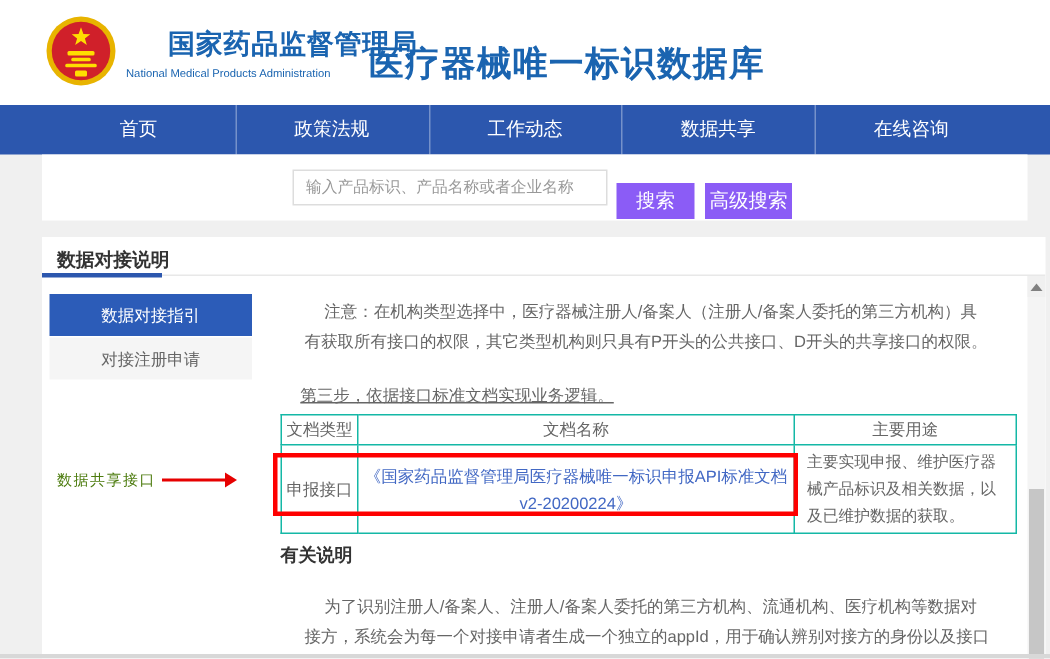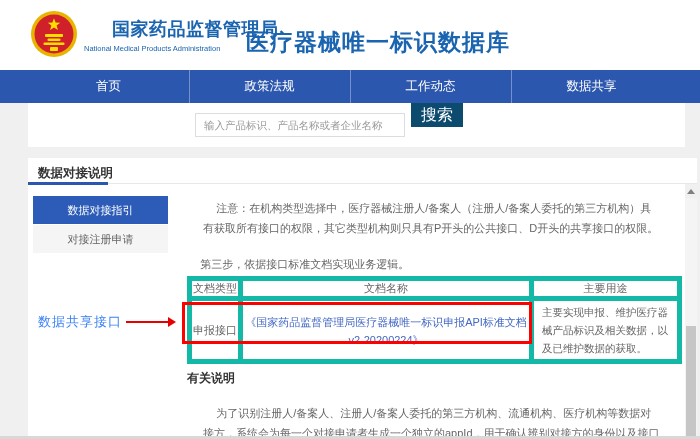--- a/index.html
+++ b/index.html
@@ -26,65 +26,65 @@
               color:#fff; font-size:12.5px; cursor:pointer; position:relative; }
   .nav-item + .nav-item::before { content:""; position:absolute; left:0; top:0; bottom:0;
               width:1px; background:rgba(255,255,255,0.35); }
 
   
   .search-section { position:absolute; top:103px; left:28px; width:657px; height:44px; background:#fff; }
   .search-input { position:absolute; left:167px; top:10px; width:210px; height:24px;
                   border:1px solid #ddd; font-size:10.5px; padding:0 8px; color:#333;
                   font-family:"Liberation Sans",sans-serif; outline:none; }
   .search-input::placeholder { color:#999; }
-  .btn { position:absolute; top:0; height:24px; background:#0c4a6e; color:#fff;
-         font-size:16px; border:none; cursor:pointer; font-family:"Liberation Sans",sans-serif; }
+  .btn { position:absolute; top:19px; height:24px; background:#8b5cf6; color:#fff;
+         font-size:13px; border:none; cursor:pointer; font-family:"Liberation Sans",sans-serif; }
   .btn-search { left:383px; width:52px; }
   .btn-advanced { left:442px; width:58px; }
 
   
   .panel { position:absolute; top:158px; left:28px; width:669px; height:334px;
            background:#fff; overflow:hidden; }
   .panel-title { position:absolute; left:10px; top:7px; font-size:12.5px; font-weight:bold; color:#333; }
   .panel-divider { position:absolute; top:25px; left:0; width:100%; height:1px; background:#e8e8e8; }
   .panel-accent { position:absolute; top:24px; left:0; width:80px; height:3px; background:#2c57ae; }
 
   
   .sidebar { position:absolute; left:5px; top:38px; width:135px; }
   .side-item { height:28px; display:flex; align-items:center; justify-content:center;
                font-size:11px; margin-bottom:1px; cursor:pointer; }
   .side-item.active { background:#2c5cb8; color:#fff; }
   .side-item.normal { background:#f5f5f5; color:#666; }
 
   
   .main { position:absolute; left:159px; top:0; width:490px; padding-top:24px; }
   .para { font-size:11px; color:#666; line-height:20px; text-indent:1.2em; margin:16px; }
-  .step-para { margin:0 0 2px; }
+  .step-para { margin:0 0 2px;text-decoration:underline; }
 
   .doc-table { border-collapse:collapse; width:100%; table-layout:fixed; }
   .doc-table col.c1 { width:51px; }
   .doc-table col.c2 { width:291px; }
   .doc-table col.c3 { width:148px; }
-  .doc-table th, .doc-table td { border:5px solid #14b8a6; font-weight:normal; }
+  .doc-table th, .doc-table td { border:1px solid #14b8a6; font-weight:normal; }
   .doc-table th { font-size:11px; color:#666; height:20px; text-align:center; }
   .type-cell { font-size:11px; color:#666; text-align:center; }
   .link-cell { text-align:center; }
   .doc-link { color:#4268c4; font-size:11px; text-decoration:none; cursor:pointer; }
   .purpose-cell { font-size:10.5px; color:#666; line-height:18px; text-align:left; padding:2px 8px; }
   .row-1 td { height:40px; }
   .row-2 td { height:36px; }
 
   .notes-title { font-size:12px; font-weight:bold; color:#333; margin:6px 0 3px; }
   .notes-item { font-size:11px; color:#666; line-height:20px; text-indent:1.2em; margin:0; }
 
   
   .highlight-box { position:absolute; left:154px; top:144px; width:350px; height:42px;
                    border:3px solid #fe0000; pointer-events:none; }
   .annotation { position:absolute; left:10px; top:155px; display:flex; align-items:center; }
-  .annotation-label { color:#3b82f6; font-size:13px; letter-spacing:1px; }
+  .annotation-label { color:#4d7c0f; font-size:10px; letter-spacing:1px; }
   .arrow-line { width:42px; height:2px; background:#e60000; margin-left:4px; }
   .arrow-head { width:0; height:0; border-top:5px solid transparent; border-bottom:5px solid transparent;
                 border-left:8px solid #e60000; }
 
   
   .scrollbar { position:absolute; left:657px; top:26px; bottom:0; width:12px; background:#f4f4f4; }
   .scroll-up { position:absolute; top:0; left:0; width:12px; height:14px; background:#f0f0f0;
                display:flex; align-items:center; justify-content:center; cursor:pointer; }
   .scroll-up-glyph { width:0; height:0; border-left:4px solid transparent; border-right:4px solid transparent;
                      border-bottom:5px solid #808080; }
@@ -111,26 +111,28 @@
   </div>
   <div class="site-title">医疗器械唯一标识数据库</div>
 </div>
 
 <div class="nav">
   <div class="nav-inner">
     <div class="nav-item">首页</div>
     <div class="nav-item">政策法规</div>
     <div class="nav-item">工作动态</div>
     <div class="nav-item">数据共享</div>
+    <div class="nav-item">在线咨询</div>
   </div>
 </div>
 
 <div class="search-section">
   <input class="search-input" type="text" placeholder="输入产品标识、产品名称或者企业名称" style="">
   <button class="btn btn-search">搜索</button>
+  <button class="btn btn-advanced">高级搜索</button>
 </div>
 
 <div class="panel">
   <div class="panel-title">数据对接说明</div>
   <div class="panel-divider"></div>
   <div class="panel-accent"></div>
 
   <div class="sidebar">
     <div class="side-item active">数据对接指引</div>
     <div class="side-item normal">对接注册申请</div>

